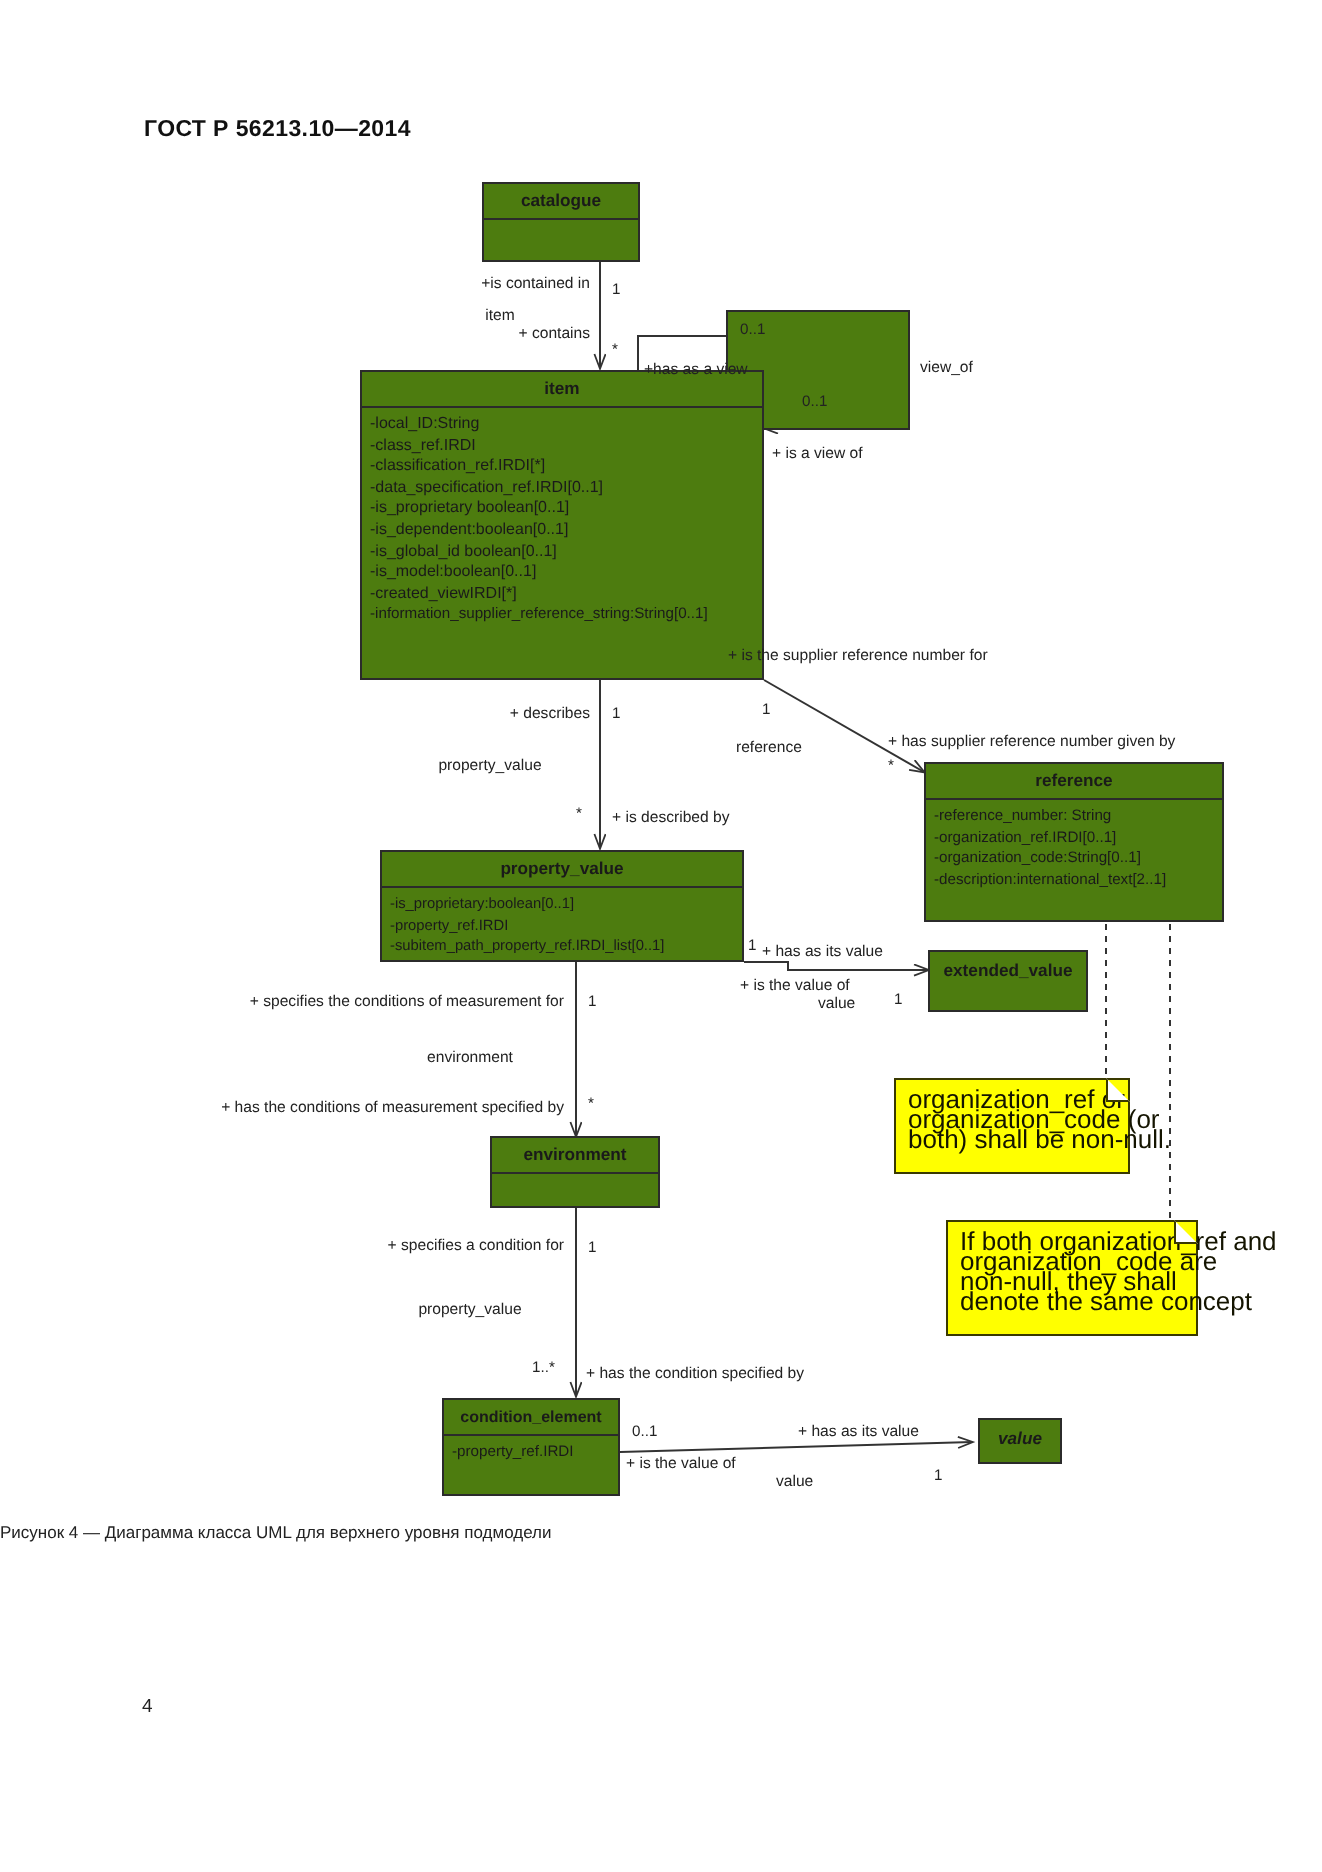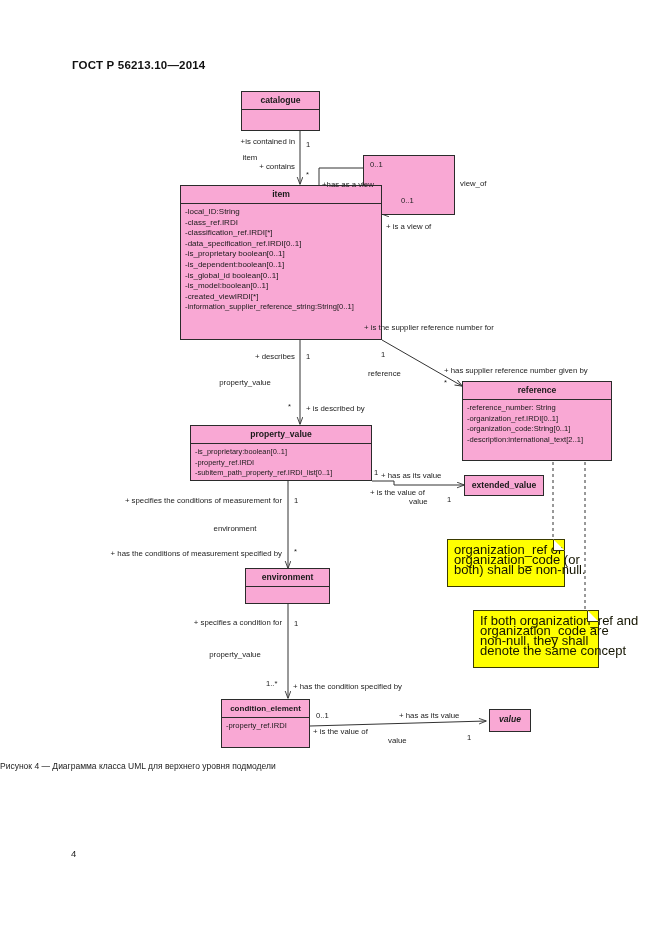--- a/index.html
+++ b/index.html
@@ -40,21 +40,21 @@
     top: 761px;
     width: 661px;
     font-size: 8.5px;
     color: #222;
   }
 
   
   .uml-class {
     position: absolute;
     border: 1px solid #2b2b2b;
-    background: #f9a8d4;
+    background: #4d7c0f;
     box-sizing: border-box;
   }
   .uml-class .cls-name {
     text-align: center;
     font-size: 8.6px;
     font-weight: bold;
     padding: 3px 2px 3px 2px;
     border-bottom: 1px solid #2b2b2b;
     line-height: 11px;
     white-space: nowrap;
@@ -196,21 +196,21 @@
 
   <div class="uml-class" style="left:190px; top:425px; width:182px; height:56px;">
     <div class="cls-name">property_value</div>
     <div class="cls-attrs" style="font-size:7.4px;">
       <div>-is_proprietary:boolean[0..1]</div>
       <div>-property_ref.IRDI</div>
       <div>-subitem_path_property_ref.IRDI_list[0..1]</div>
     </div>
   </div>
 
-  <div class="uml-class no-compartment" style="left:464px; top:475px; width:80px; height:21px;">
+  <div class="uml-class no-compartment" style="left:464px; top:475px; width:80px; height:31px;">
     <div class="cls-name-only">extended_value</div>
   </div>
 
   <div class="uml-class" style="left:245px; top:568px; width:85px; height:36px;">
     <div class="cls-name">environment</div>
     <div class="cls-attrs" style="height:14px;"></div>
   </div>
 
   <div class="uml-class" style="left:221px; top:699px; width:89px; height:49px;">
     <div class="cls-name" style="font-size:8px;">condition_element</div>

